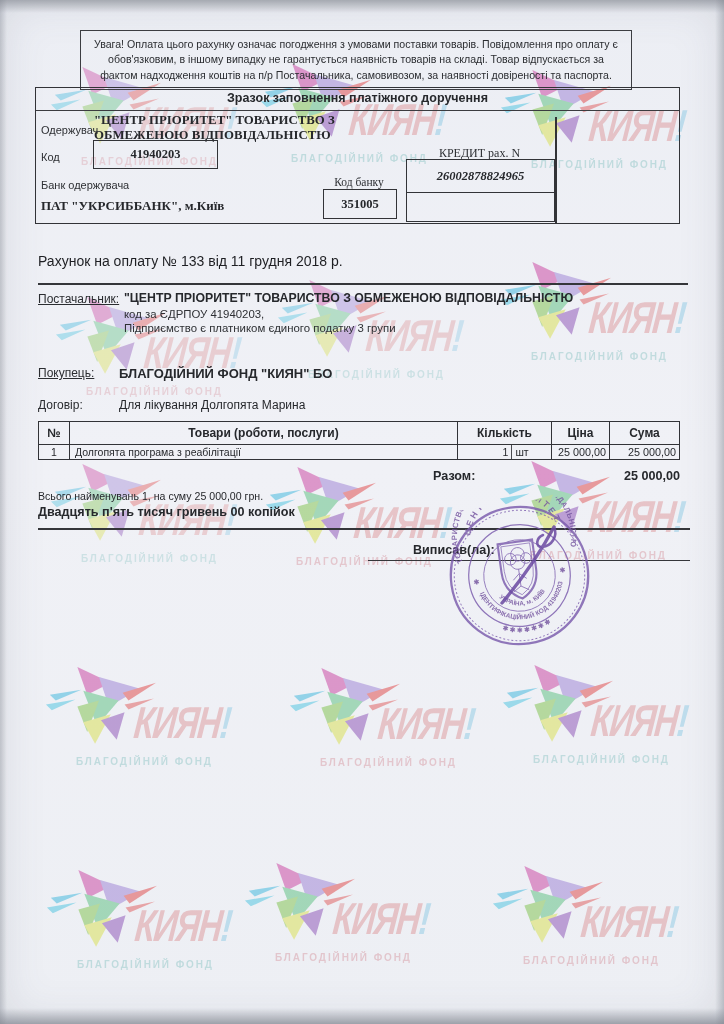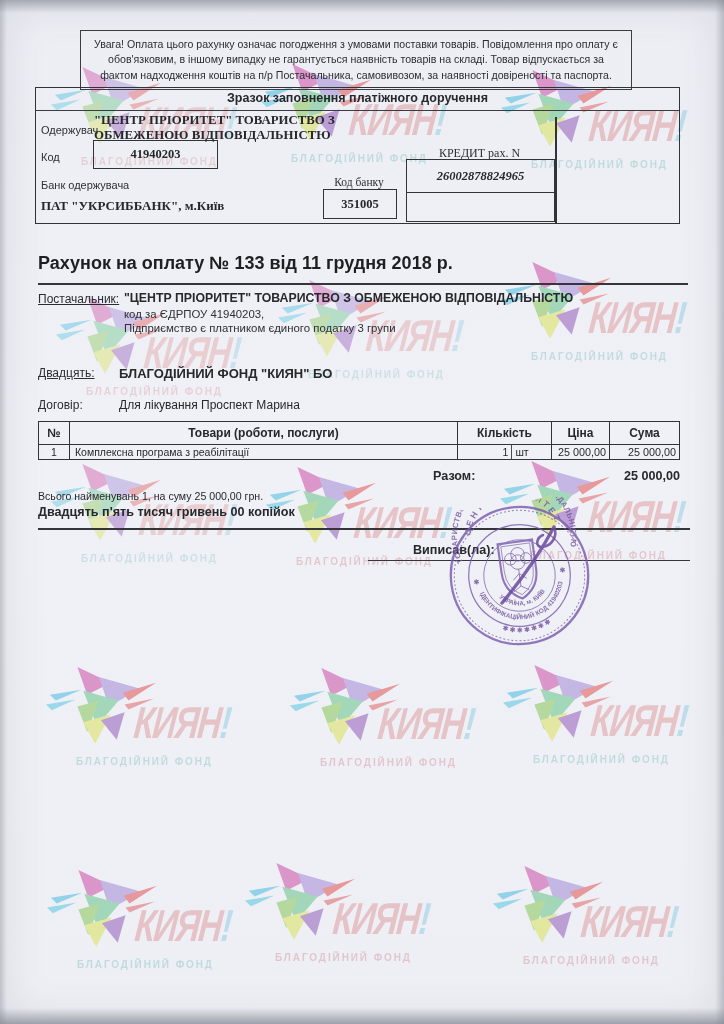--- a/index.html
+++ b/index.html
@@ -48,21 +48,21 @@
   .pay .rname{position:absolute;left:58px;top:25px;font-family:"Liberation Serif",serif;
     font-weight:700;font-size:12.8px;line-height:14.5px;}
   .pay .box{position:absolute;border:1.8px solid #323337;display:flex;align-items:center;justify-content:center;
     font-family:"Liberation Serif",serif;font-weight:700;font-size:12.5px;}
   .pay .credit-box{position:absolute;border:1.8px solid #323337;}
   .pay .credit-top{height:32px;border-bottom:1.5px solid #323337;display:flex;align-items:center;justify-content:center;
     font-family:"Liberation Serif",serif;font-weight:700;font-size:12.5px;font-style:italic;}
   .pay .vline{position:absolute;left:519px;top:29px;bottom:0;width:1.8px;background:#323337;}
   .pay .bank-name{position:absolute;left:5px;top:110px;font-family:"Liberation Serif",serif;font-weight:700;font-size:13px;}
 
-  .inv-title{left:38px;top:253px;font-size:18px;font-weight:700;color:#1e1f23;}
+  .inv-title{left:38px;top:253px;font-size:14px;font-weight:400;color:#1e1f23;}
   .inv-title-line{left:38px;top:283px;width:650px;height:2.4px;}
 
   .flabel{font-size:12px;color:#2b2d31;}
   .funder{text-decoration:underline;}
   .supname{left:124px;top:291px;width:566px;font-weight:700;font-size:12.3px;}
   .supdet{left:124px;top:308px;font-size:11.4px;line-height:13.5px;color:#2e3034;}
   .buyname{left:119px;top:366px;font-weight:700;font-size:13px;}
   .contract{left:119px;top:398px;font-size:12px;}
 
   .items{left:38px;top:421px;width:640px;border:1.6px solid #323337;font-size:12px;}
@@ -257,36 +257,36 @@
 
     <div class="abs inv-title">Рахунок на оплату № 133 від 11 грудня 2018 р.</div>
     <div class="ln inv-title-line"></div>
 
     <div class="abs flabel funder" style="left:38px;top:292px">Постачальник:</div>
     <div class="abs supname">"ЦЕНТР  ПРІОРИТЕТ"  ТОВАРИСТВО З ОБМЕЖЕНОЮ ВІДПОВІДАЛЬНІСТЮ</div>
     <div class="abs supdet">
       <div>код за ЄДРПОУ 41940203,</div>
       <div>Підприємство є платником єдиного податку 3 групи</div>
     </div>
-    <div class="abs flabel funder" style="left:38px;top:366px">Двадцять:</div>
+    <div class="abs flabel funder" style="left:38px;top:366px">Покупець:</div>
     <div class="abs buyname">БЛАГОДІЙНИЙ ФОНД "КИЯН" БО</div>
     <div class="abs flabel" style="left:38px;top:398px">Договір:</div>
-    <div class="abs contract">Для лікування Проспект Марина</div>
+    <div class="abs contract">Для лікування Долгопята Марина</div>
 
     <div class="abs items">
       <div class="hrow">
         <div class="c-num">№</div>
         <div class="c-name" style="justify-content:center;padding-left:0">Товари (роботи, послуги)</div>
         <div class="c-qty">Кількість</div>
         <div class="c-price">Ціна</div>
         <div class="c-sum" style="justify-content:center;padding-right:0">Сума</div>
       </div>
       <div class="drow">
         <div class="c-num">1</div>
-        <div class="c-name">Комплексна програма з реабілітації</div>
+        <div class="c-name">Долгопята програма з реабілітації</div>
         <div class="c-qty split">
           <span class="q">1</span>
           <span class="u">шт</span>
         </div>
         <div class="c-price num-r">25 000,00</div>
         <div class="c-sum num-r">25 000,00</div>
       </div>
     </div>
 
     <div class="abs total-lbl">Разом:</div>

